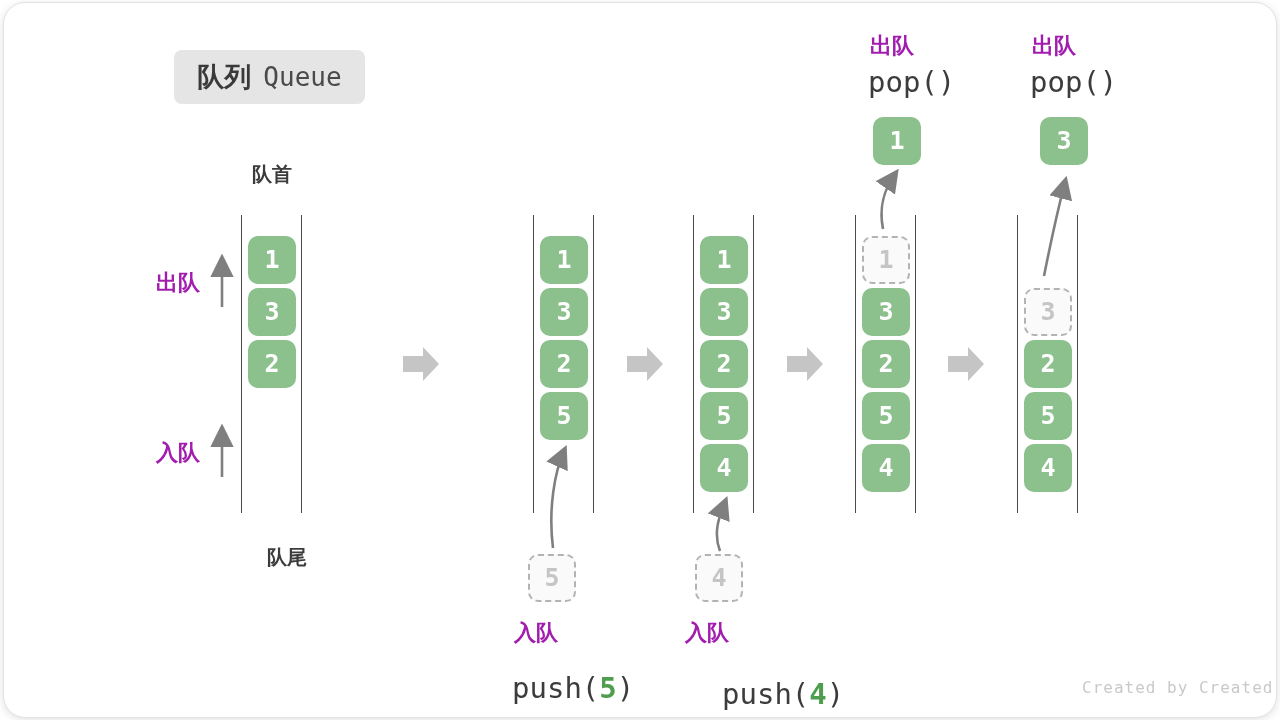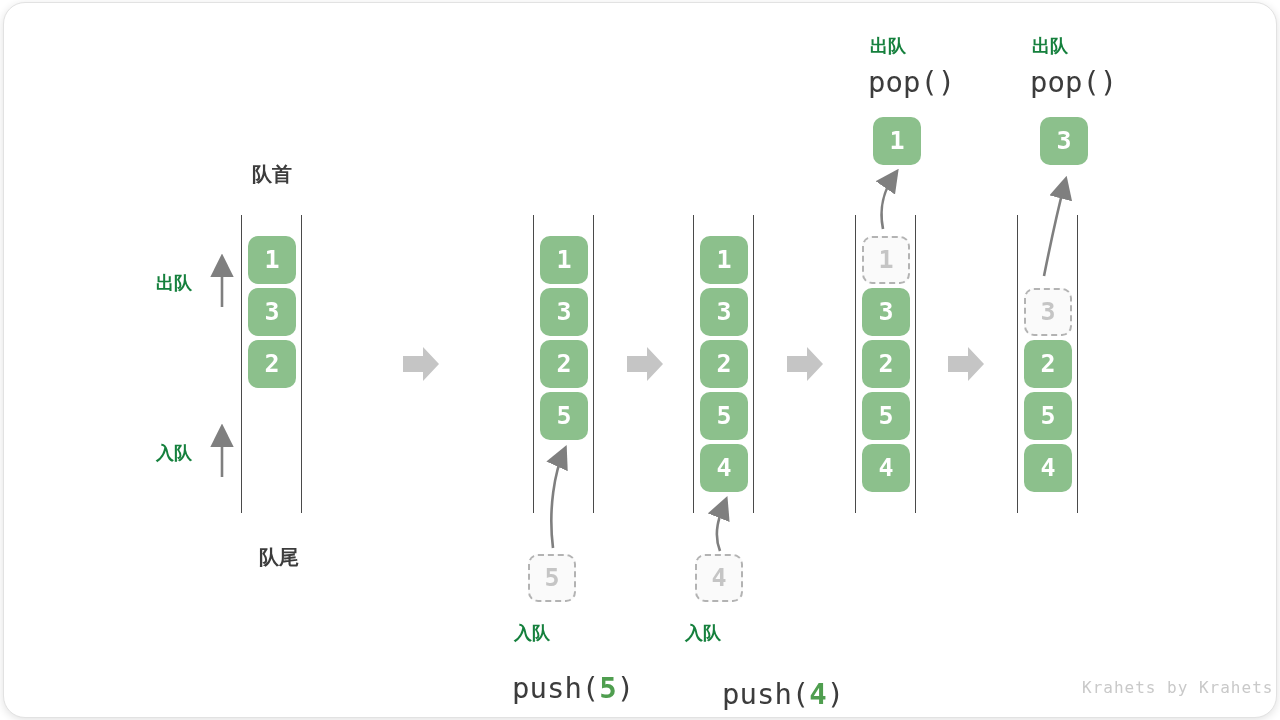--- a/index.html
+++ b/index.html
@@ -3,21 +3,21 @@
 <meta charset="utf-8">
 <style>
   html,body{margin:0;padding:0;width:1280px;height:720px;background:#fff;overflow:hidden;
     font-family:"Liberation Sans",sans-serif;}
   .card{position:absolute;left:3px;top:2px;width:1272px;height:714px;background:#fff;
     border-radius:22px;border:1px solid #e2e2e2;box-shadow:0 2px 8px rgba(0,0,0,.12);}
   .title-badge{position:absolute;left:170px;top:47px;width:191px;height:54px;background:#e5e5e5;
     border-radius:8px;display:flex;align-items:center;justify-content:center;gap:12px;}
   .title-zh{font-size:27px;font-weight:700;color:#3a3a3a;}
   .title-en{font-size:26px;color:#4a4a4a;font-family:"DejaVu Sans Mono",monospace;}
-  .cjk-label{position:absolute;font-size:18px;font-weight:700;color:#15803d;white-space:nowrap;line-height:28px;}
+  .cjk-label{position:absolute;font-size:22px;font-weight:700;color:#a21caf;white-space:nowrap;line-height:28px;}
   .code-label{position:absolute;font-size:29px;color:#3c3c3c;font-family:"DejaVu Sans Mono",monospace;
     white-space:nowrap;line-height:30px;}
   .code-label .arg{color:#4f9e4f;font-weight:700;}
   .endpoint{position:absolute;width:62px;text-align:center;font-size:20px;font-weight:700;color:#3c3c3c;}
   .queue{position:absolute;top:212px;height:298px;width:59px;
     border-left:1.5px solid #4a4a4a;border-right:1.5px solid #4a4a4a;}
   .slot{position:absolute;left:6px;width:48px;height:48px;border-radius:10px;text-align:center;
     line-height:48px;font-size:25px;font-weight:700;font-family:"DejaVu Sans Mono",monospace;box-sizing:border-box;}
   .slot.solid{background:#8cc08c;color:#ffffff;}
   .slot.dashed{background:#fafafa;border:2px dashed #b3b3b3;color:#c5c5c5;line-height:44px;}
@@ -27,23 +27,27 @@
   .float-box.dashed{background:#fafafa;border:2px dashed #b3b3b3;color:#c5c5c5;line-height:44px;}
   .watermark{position:absolute;left:1078px;top:675px;font-size:16px;color:#c9c9c9;
     font-family:"DejaVu Sans Mono",monospace;letter-spacing:1px;}
   svg.overlay{position:absolute;left:0;top:0;width:1280px;height:720px;pointer-events:none;}
 </style>
 </head>
 <body>
 
 <div class="card">
 
+  <div class="title-badge">
+    <span class="title-zh">队列</span>
+    <span class="title-en">Queue</span>
+  </div>
 
   <div class="endpoint" style="left:237px;top:158px;">队首</div>
-  <div class="endpoint" style="left:244px;top:541px;">队尾</div>
+  <div class="endpoint" style="left:252px;top:541px;">队尾</div>
 
   <div class="cjk-label" style="left:152px;top:266px;">出队</div>
   <div class="cjk-label" style="left:152px;top:436px;">入队</div>
 
   <svg class="overlay">
     <defs>
       <marker id="ah" markerWidth="9" markerHeight="9" refX="6.5" refY="4.5" orient="auto">
         <path d="M0,0 L9,4.5 L0,9 z" fill="#7f7f7f"></path>
       </marker>
     </defs>
@@ -112,14 +116,14 @@
         <div class="slot dashed" style="top: 73px;">3</div>
         <div class="slot solid" style="top: 125px;">2</div>
         <div class="slot solid" style="top: 177px;">5</div>
         <div class="slot solid" style="top: 229px;">4</div>
       </div>
       <div class="cjk-label" style="left: 1028px; top: 29px;">出队</div>
       <div class="code-label" style="left: 1026px; top: 64px;"><span>pop()</span></div>
       <div class="float-box solid" style="left: 1036px; top: 114px;">3</div>
     </div>
 
-  <div class="watermark">Krahets by Krahets</div>
+  <div class="watermark">Created by Created</div>
 </div>
 
 </body></html>

